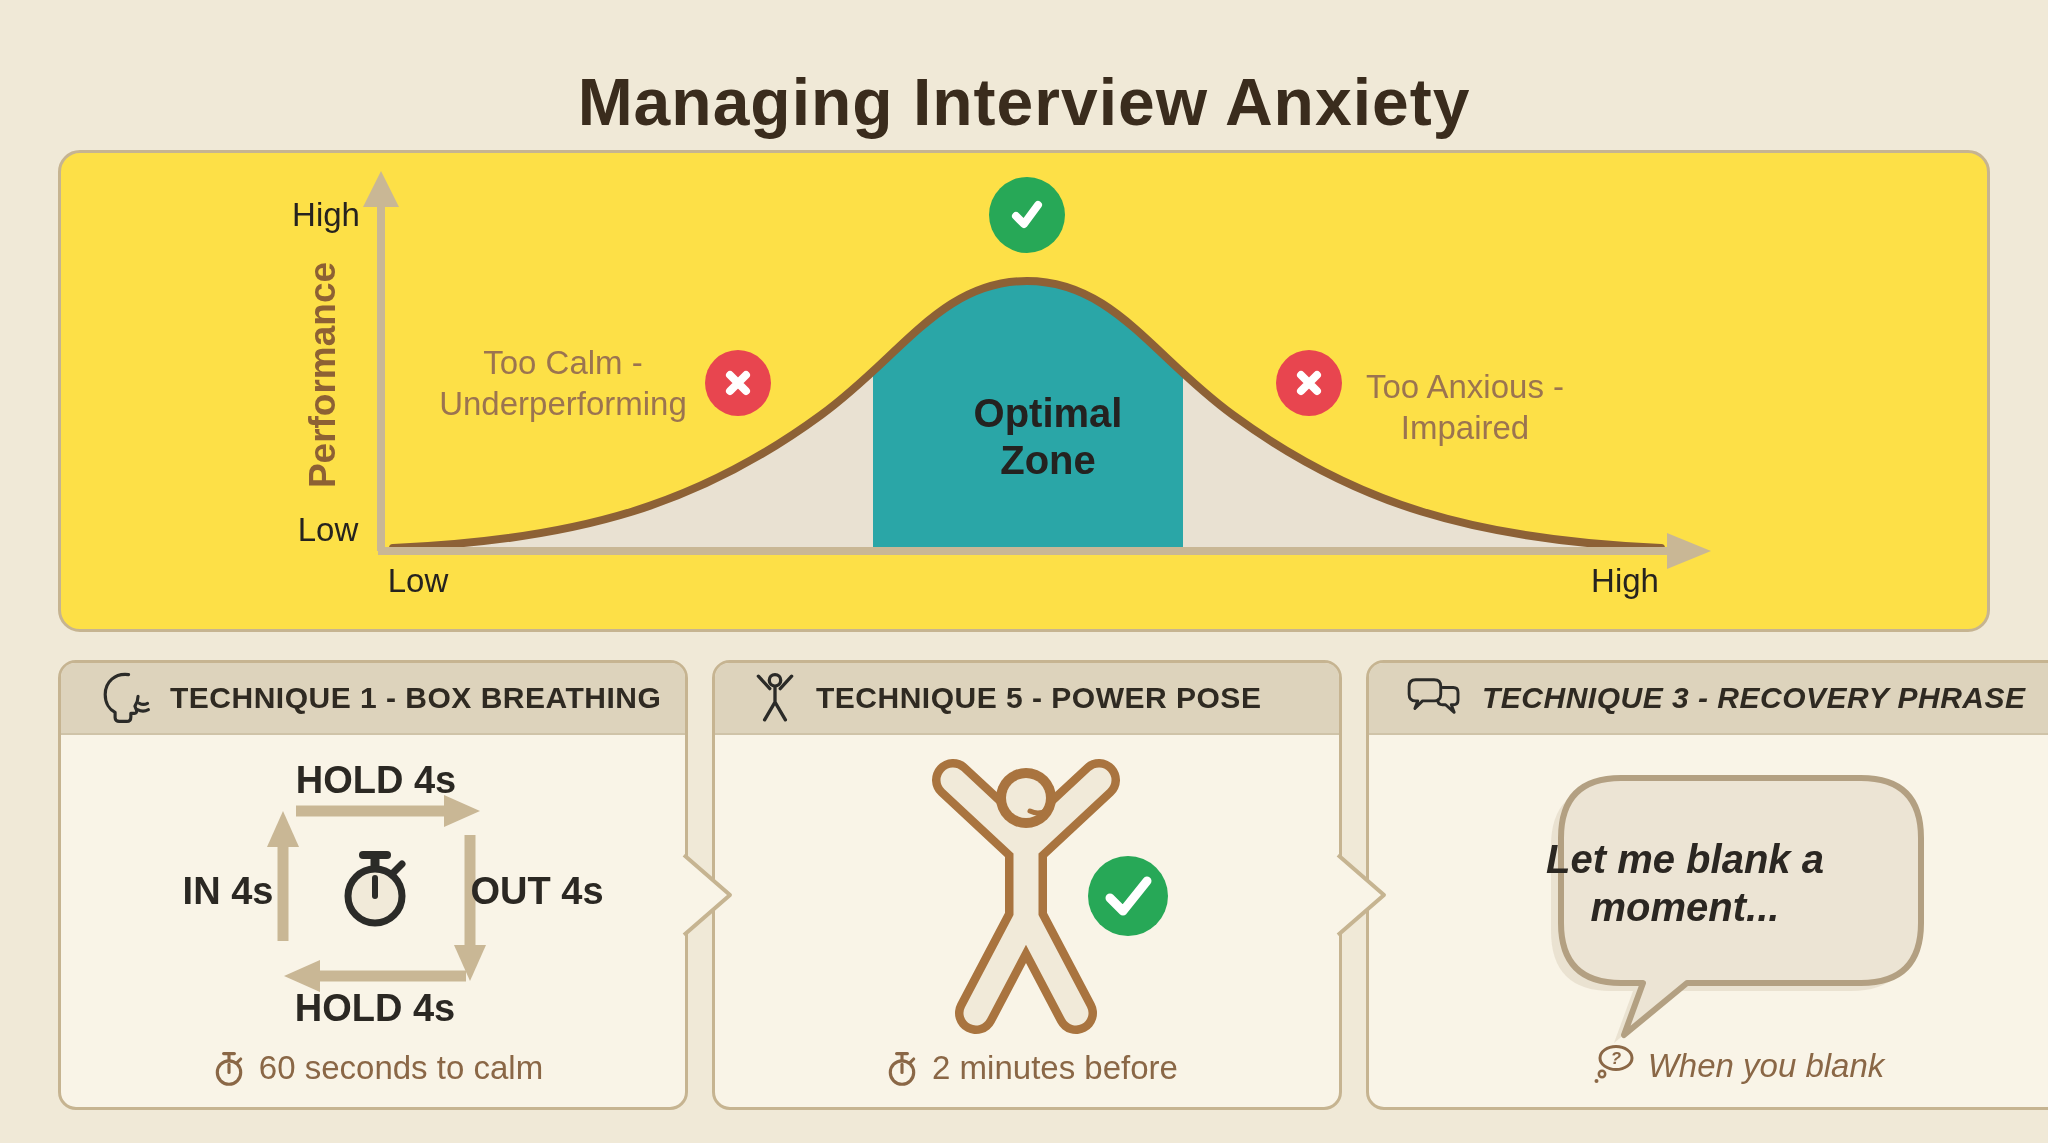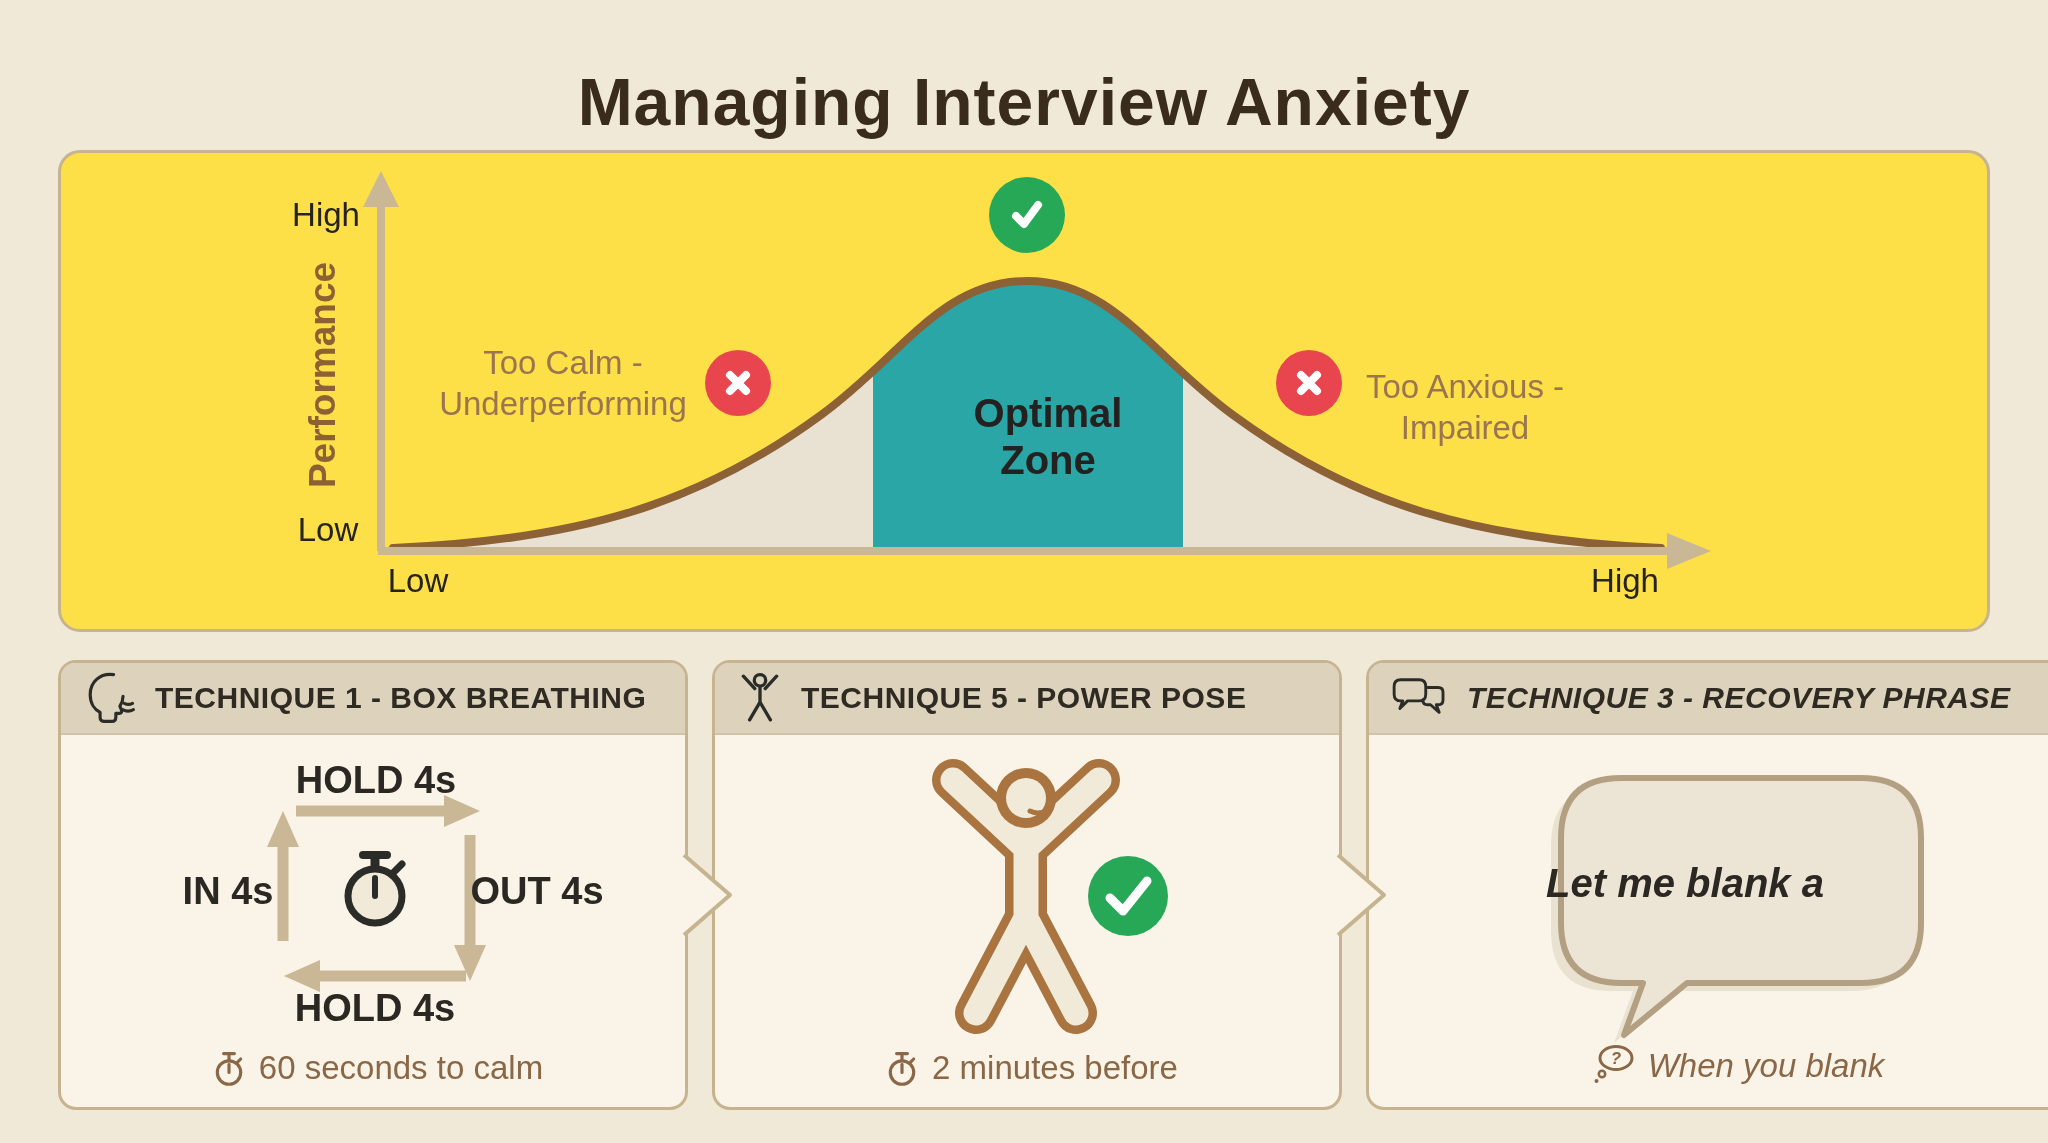--- a/index.html
+++ b/index.html
@@ -21,21 +21,21 @@
   .badge{border-radius:50%;display:flex;align-items:center;justify-content:center;}
   .badge.red{width:66px;height:66px;background:#e8454f;}
   .badge.green{width:76px;height:76px;background:#27a857;}
 
   
   .card{position:absolute;top:660px;height:450px;background:#f9f4e7;
         border:3px solid #c6b491;border-radius:18px;box-sizing:border-box;}
   #card1{left:58px;width:630px;} #card2{left:712px;width:630px;} #card3{left:1366px;width:736px;font-style:italic;}
   .card-header{height:72px;background:#ddd3bc;border-bottom:2px solid #cfc3a8;
                border-radius:14px 14px 0 0;display:flex;align-items:center;gap:18px;
-               padding:0 10px 0 22px;box-sizing:border-box;}
+               padding:0 10px 0 37px;box-sizing:border-box;}
   .card-title{font-size:30px;font-weight:bold;color:#2f2a22;letter-spacing:.5px;white-space:nowrap;}
   .card-body{position:relative;height:371px;}
   .bodysvg{position:absolute;left:0;top:0;width:100%;height:100%;}
   .bb-label{font-size:38px;font-weight:700;color:#2b2823;text-align:right;}
   .card-footer{position:absolute;left:0;right:0;bottom:18px;display:flex;align-items:center;
                justify-content:center;gap:12px;font-size:33px;color:#8a6746;padding-left:8px;}
   .phrase{font-size:40px;line-height:48px;font-weight:bold;color:#2b2722;text-align:center;}
   .connector{position:absolute;top:853px;width:60px;height:84px;z-index:5;}
 </style>
 </head>
@@ -191,20 +191,21 @@
       </svg>
       <span class="card-title">TECHNIQUE 3 - RECOVERY PHRASE</span>
     </div>
     <div class="card-body">
       <svg class="bodysvg" viewBox="0 0 618 371">
         <path d="M196,43 L436,43 Q496,43 496,103 L496,188 Q496,248 436,248 L262,248 L199,300 L218,248 L196,248 Q136,248 136,188 L136,103 Q136,43 196,43 Z" transform="translate(-10,8)" fill="#ded4c0" opacity="0.55"></path>
         <path d="M196,43 L436,43 Q496,43 496,103 L496,188 Q496,248 436,248 L262,248 L199,300 L218,248 L196,248 Q136,248 136,188 L136,103 Q136,43 196,43 Z" fill="#ece4d4" stroke="#b3a082" stroke-width="6" stroke-linejoin="round"></path>
       </svg>
       <div class="abs phrase" style="left:316px;top:148px;">
         <div>Let me blank a</div>
+        <div>moment...</div>
       </div>
       <div class="card-footer">
         <svg width="44" height="44" viewBox="0 0 44 44">
           <ellipse cx="24" cy="14" rx="16" ry="11.5" fill="none" stroke="#8a6746" stroke-width="3"></ellipse>
           <text x="24" y="20" text-anchor="middle" font-size="17" font-weight="bold" fill="#8a6746">?</text>
           <circle cx="10" cy="30" r="3.2" fill="none" stroke="#8a6746" stroke-width="2.5"></circle>
           <circle cx="4.5" cy="37" r="2" fill="#8a6746"></circle>
         </svg>
         <span>When you blank</span>
       </div>

